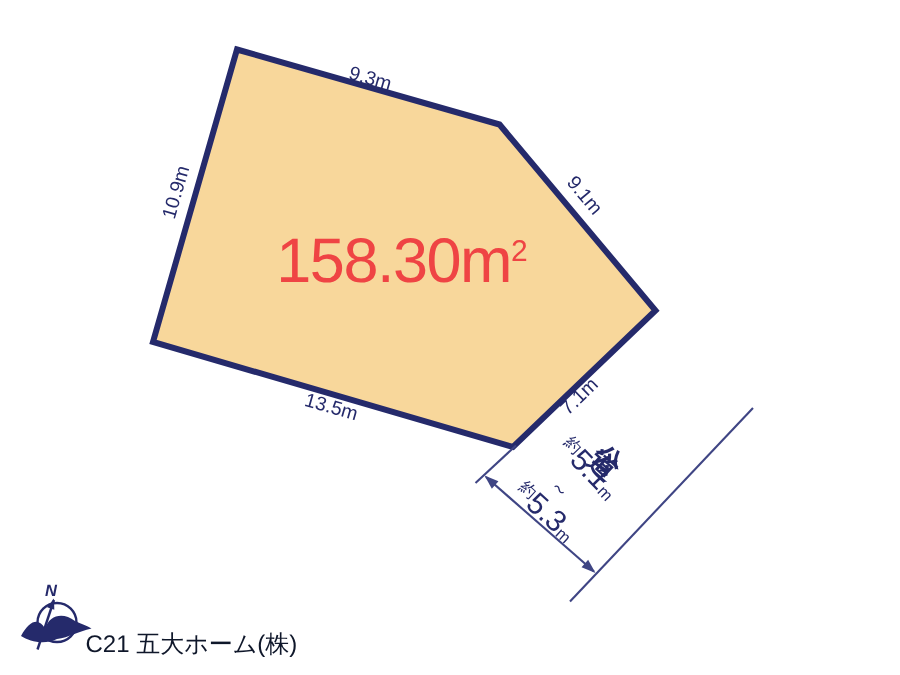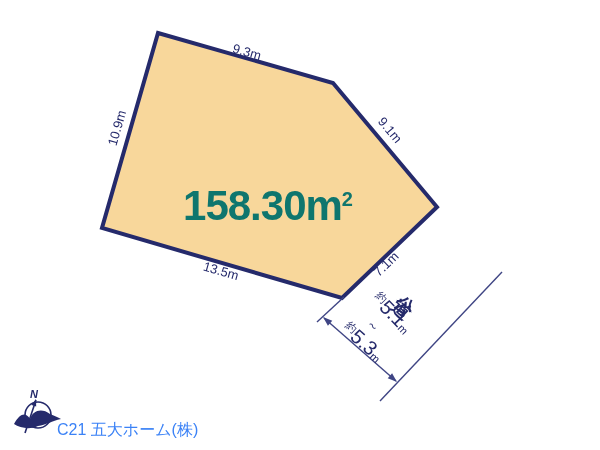--- a/index.html
+++ b/index.html
@@ -11,42 +11,42 @@
   .plot-poly{stroke:#252a6b;stroke-width:4;stroke-linejoin:miter;}
   .thin{stroke:#3f4584;stroke-width:1.4;fill:none;}
   .arrhead{fill:#3f4584;stroke:none;}
   .compass-stroke{stroke:#252a6b;fill:none;stroke-width:1.6;}
   .compass-fill{fill:#252a6b;stroke:none;}
   .lbl{
     position:absolute;color:#252a6b;font-size:13px;white-space:nowrap;
     transform-origin:center;
   }
   .area-lbl{
-    position:absolute;color:#0f766e;font-size:42px;font-weight:bold;
-    white-space:nowrap;transform:translate(-50%,-50%);letter-spacing:-1px;margin-top:32px;
+    position:absolute;color:#ef4444;font-size:42px;font-weight:normal;
+    white-space:nowrap;transform:translate(-50%,-50%);letter-spacing:-1px;
   }
   .area-lbl sup{font-size:20px;vertical-align:14px;letter-spacing:0;}
   .road-name{
     position:absolute;color:#252a6b;font-size:19px;font-weight:bold;
     writing-mode:vertical-rl;letter-spacing:5px;white-space:nowrap;
     transform:translate(-50%,-50%) rotate(42deg);
   }
   .wlbl{
     position:absolute;color:#252a6b;white-space:nowrap;transform-origin:center;
     font-size:20px;
   }
   .wlbl .pre{font-size:11px;position:relative;top:-6px;}
   .wlbl .unit{font-size:11px;position:relative;top:1px;}
   .tilde{position:absolute;color:#252a6b;font-size:13px;white-space:nowrap;}
   .north-lbl{
     position:absolute;color:#252a6b;font-size:11px;font-weight:bold;font-style:italic;
     transform:translate(-50%,-50%);
   }
   .footer-lbl{
-    position:absolute;color:#3b82f6;font-size:16px;white-space:nowrap;
+    position:absolute;color:#0f172a;font-size:16px;white-space:nowrap;
     transform:translate(0,-50%);
   }
 </style>
 </head>
 <body>
 
 <div class="canvas">
 
   <svg width="600" height="450" viewBox="0 0 600 450">
 

